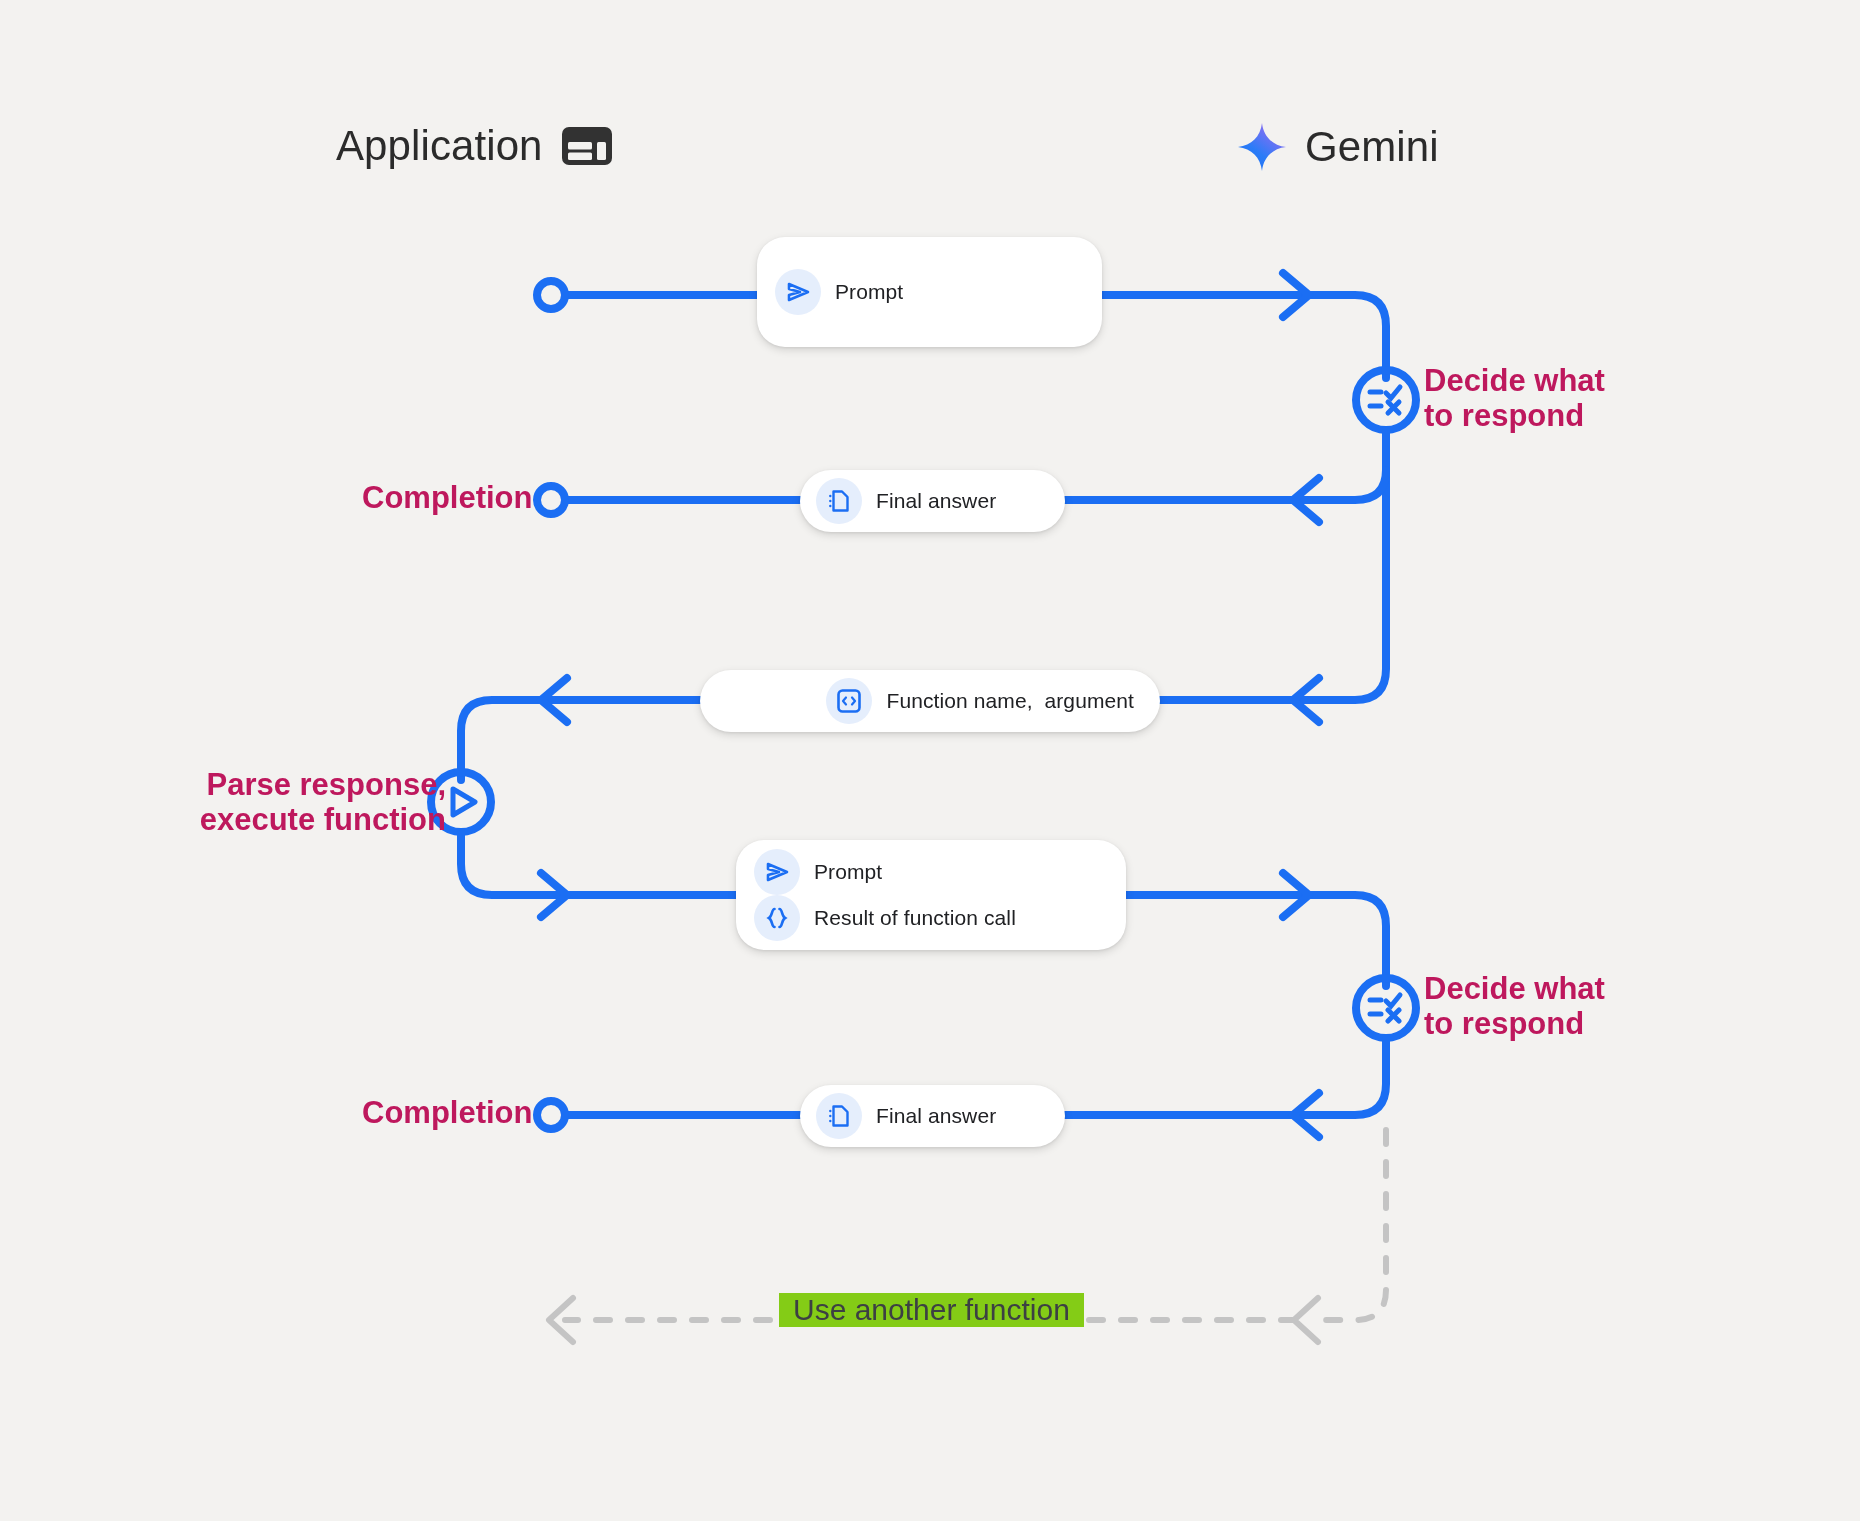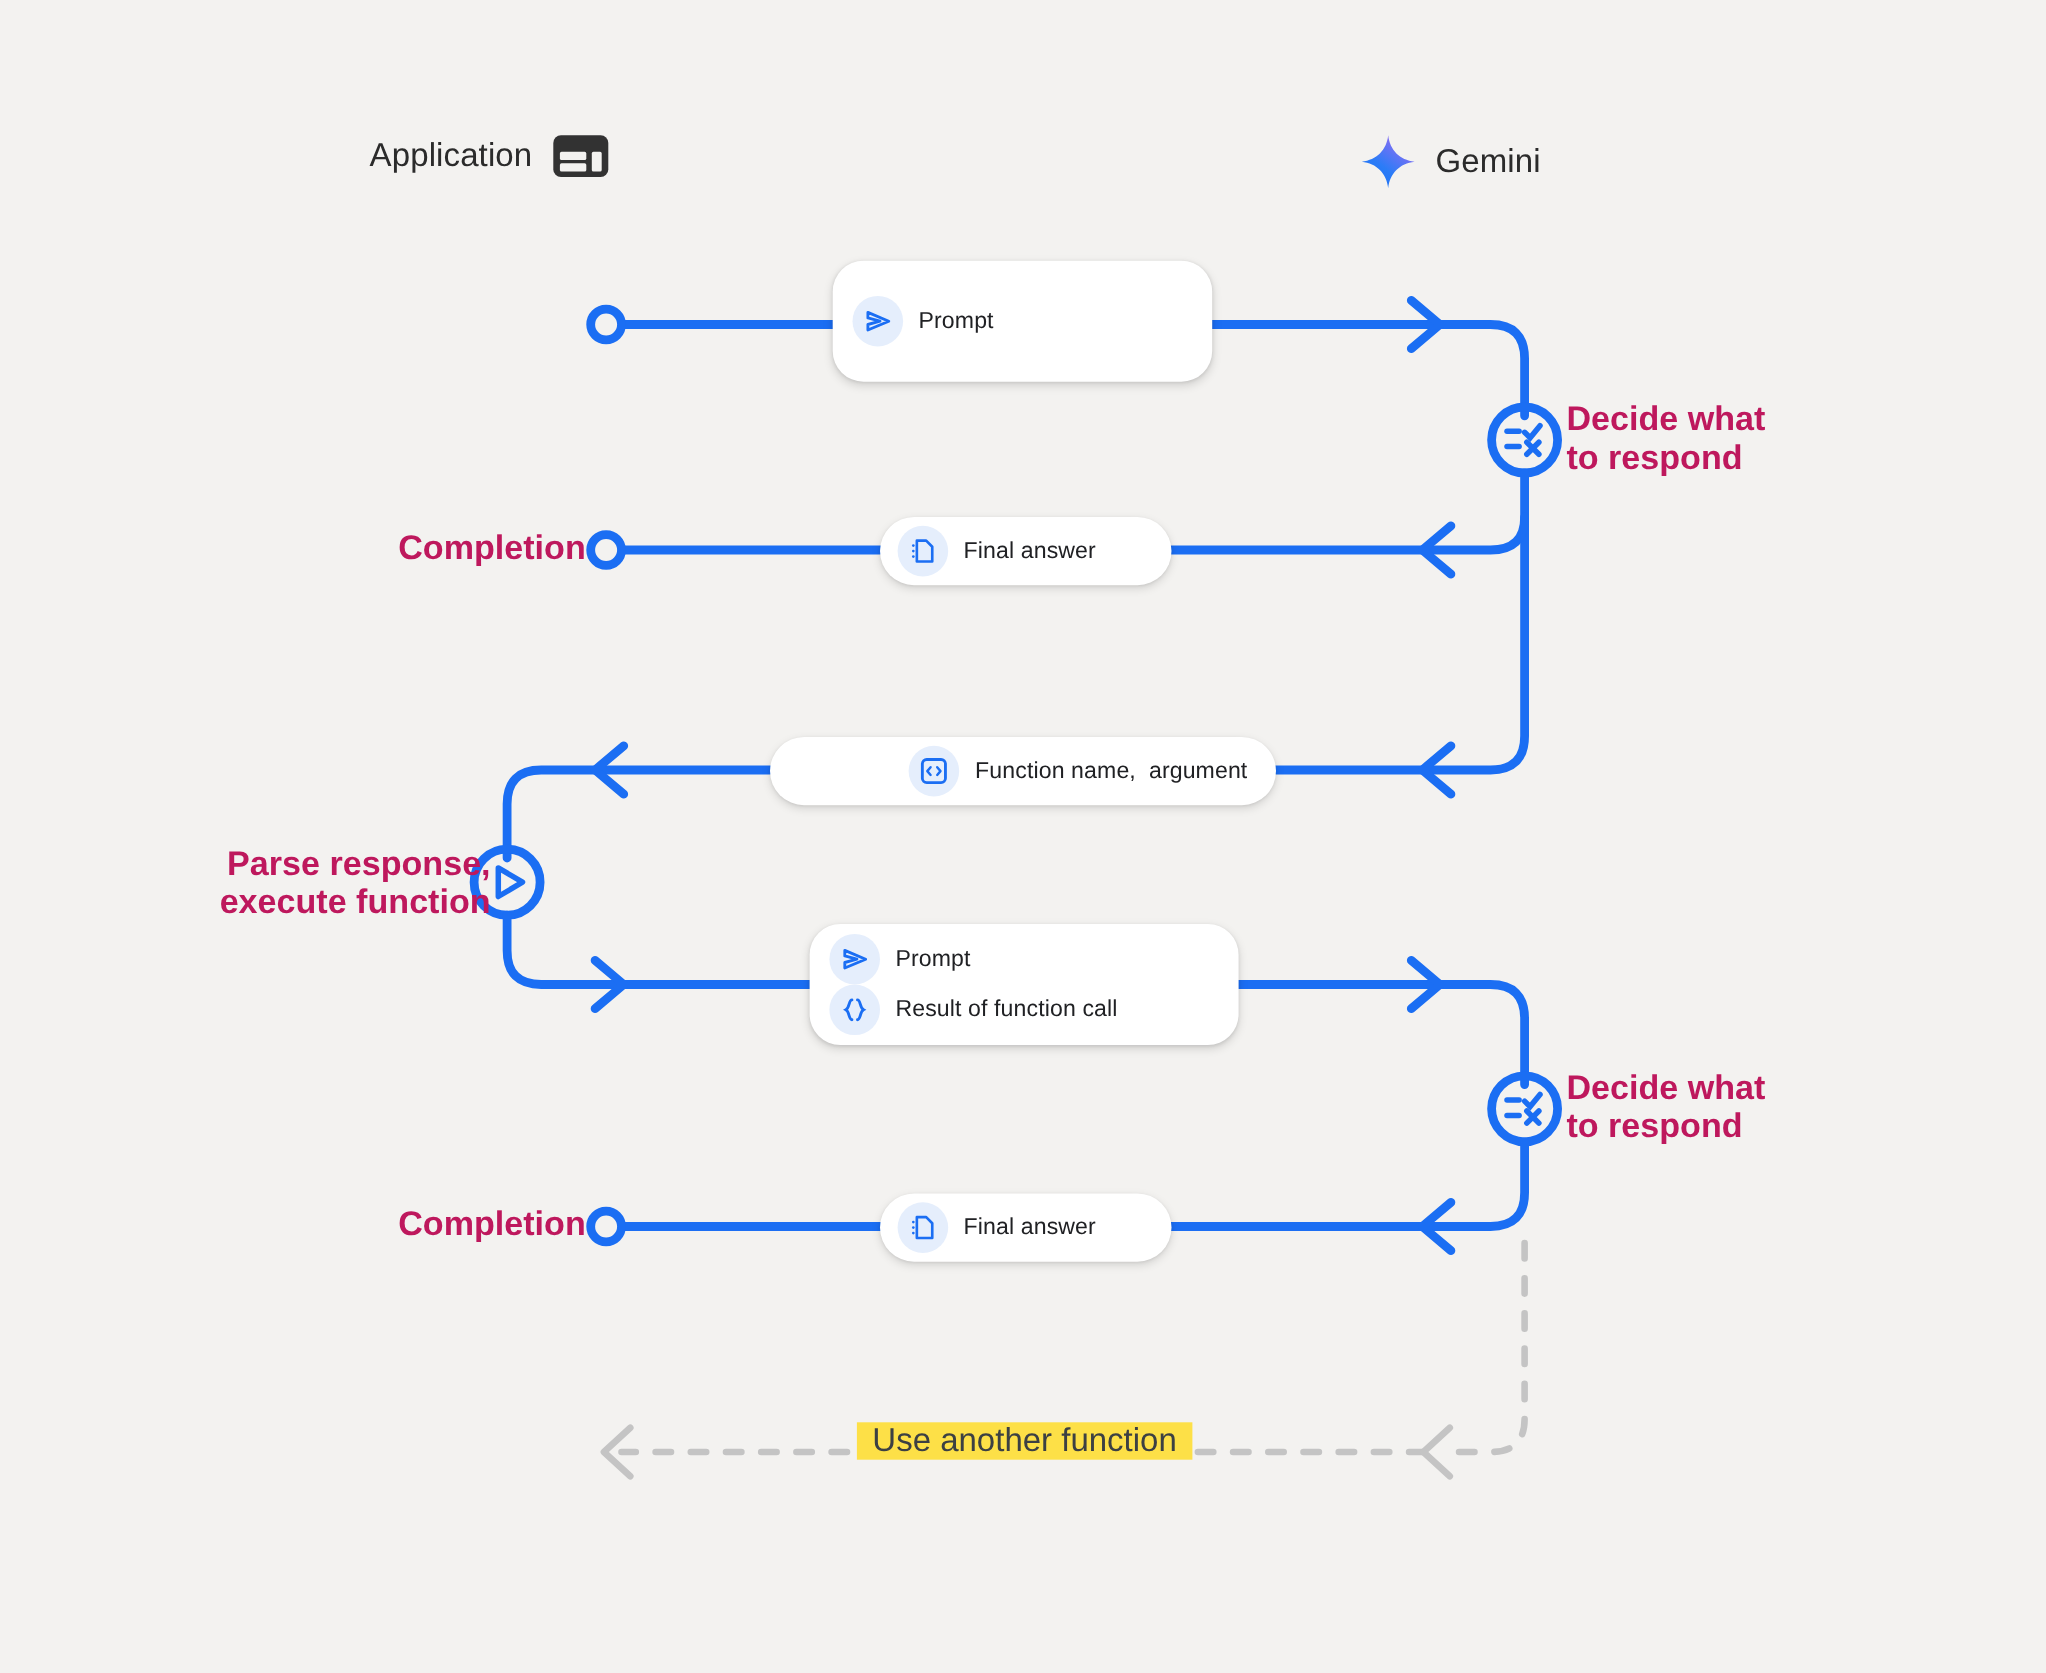--- a/index.html
+++ b/index.html
@@ -8,21 +8,21 @@
     background:#f3f2f0;
     font-family:"Liberation Sans", sans-serif;
     overflow:hidden;
   }
   #stage{position:relative;width:1860px;height:1521px;}
   svg#wires{position:absolute;left:0;top:0;width:1860px;height:1521px;}
 
   
   .actor{position:absolute;display:flex;align-items:center;gap:18px;}
   .actor-label{
-    font-size:30px;color:#2b2b2b;letter-spacing:.1px;white-space:nowrap;
+    font-size:42px;color:#2b2b2b;letter-spacing:.1px;white-space:nowrap;
   }
   #actor-app{left:336px;top:122px;}
   #actor-gem{left:1237px;top:122px;}
 
   .app-glyph{width:52px;height:40px;}
   .gem-glyph{width:50px;height:50px;}
 
   
   .chip{
     position:absolute;
@@ -58,21 +58,21 @@
     font-weight:700;white-space:pre-line;
   }
   #lbl-completion1{left:362px;top:480px;font-weight:700;}
   #lbl-completion2{left:362px;top:1095px;font-weight:700;}
   #lbl-decide1{left:1424px;top:363px;}
   #lbl-decide2{left:1424px;top:971px;}
   #lbl-parse{left:196px;top:767px;text-align:right;width:250px;}
 
   #lbl-loop{
     position:absolute;left:779px;top:1293px;
-    font-size:30px;color:#3c4043;background:#fde047;
+    font-size:30px;color:#3c4043;background:#84cc16;
     padding:0 14px;white-space:nowrap;
   }
 </style>
 </head>
 <body>
 
 <div id="stage">
 
   <svg id="wires" viewBox="0 0 1860 1521">
     <defs>

